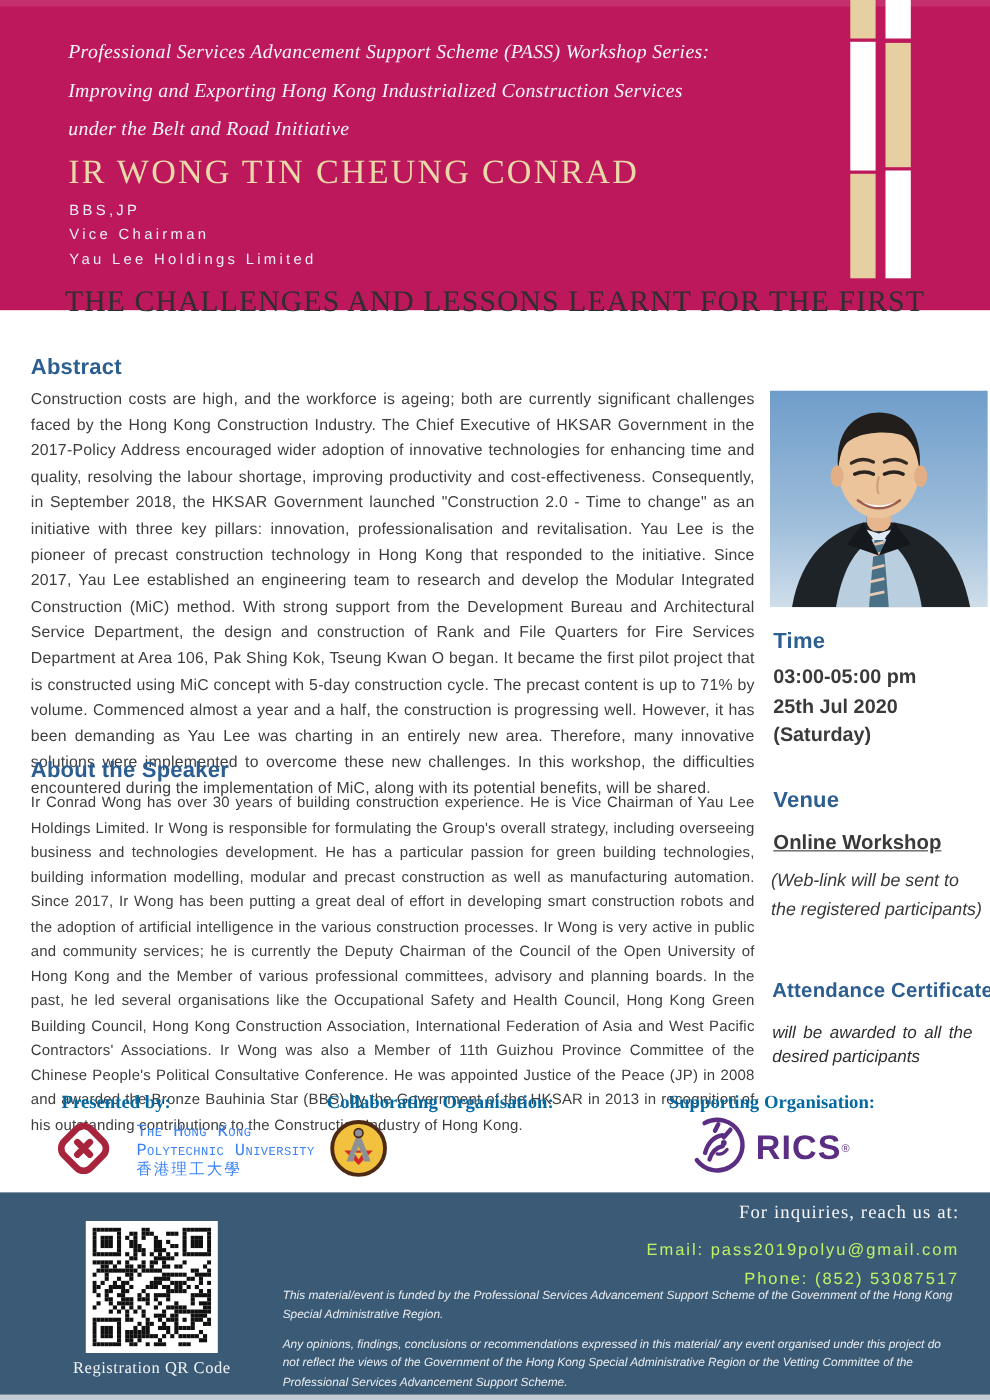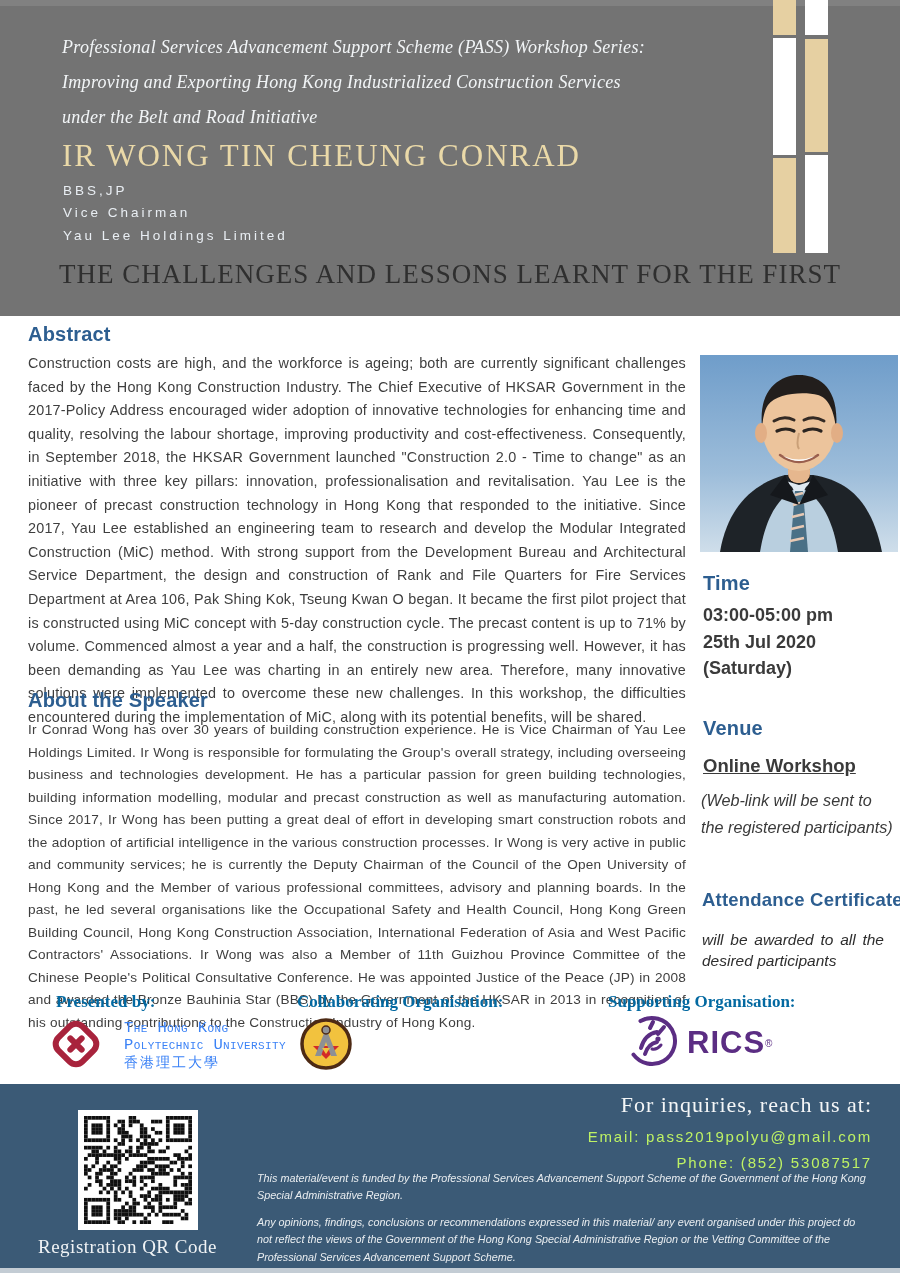--- a/index.html
+++ b/index.html
@@ -1,20 +1,20 @@
 <!DOCTYPE html>
 <html><head>
 <meta charset="utf-8">
 <style>
   html,body{margin:0;padding:0;background:#ffffff;}
   .page{position:relative;width:900px;height:1273px;background:#ffffff;overflow:hidden;
         font-family:"Liberation Sans",sans-serif;}
 
   
-  .header{position:absolute;left:0;top:0;width:900px;height:316px;background:#737373;}
+  .header{position:absolute;left:0;top:0;width:900px;height:282px;background:#be185d;}
   .header::before{content:"";position:absolute;left:0;top:0;width:100%;height:6px;background:rgba(255,255,255,.10);}
   .series{position:absolute;left:62px;top:30px;font-family:"Liberation Serif",serif;font-style:italic;
           color:#f2f5f7;font-size:18px;line-height:1.95;letter-spacing:.3px;}
   .series span{display:block;}
   .sp-name{position:absolute;left:62px;top:138px;font-family:"Liberation Serif",serif;color:#ead9a8;
            font-size:31px;letter-spacing:2px;white-space:nowrap;}
   .sp-subs{position:absolute;left:63px;top:180px;color:#e9eef3;font-size:13.5px;letter-spacing:3px;line-height:1.65;}
   .sp-subs span{display:block;}
   .stripe{position:absolute;width:23px;}
   .tan{background:#e6d0a2;} .wht{background:#ffffff;}
@@ -50,24 +50,24 @@
   .hkca-cn{font-family:"Liberation Serif",serif;color:#2b2b2b;font-size:17px;letter-spacing:6px;white-space:nowrap;}
   .hkca-en{font-family:"Liberation Serif",serif;color:#1c1c1c;font-size:13.5px;font-weight:bold;margin-top:3px;white-space:nowrap;}
   .rics-word{font-size:31px;font-weight:bold;color:#5b2d83;letter-spacing:1px;}
   .rics-reg{font-size:10px;vertical-align:super;color:#5b2d83;}
 
   
   .footer{position:absolute;left:0;top:1084px;width:900px;height:184px;background:#3b5a76;}
   .bottom-strip{position:absolute;left:0;top:1268px;width:900px;height:5px;background:#c3ccd4;}
   .qr-box{position:absolute;left:78px;top:26px;width:120px;height:120px;background:#ffffff;
           display:flex;align-items:center;justify-content:center;}
-  .qr-caption{position:absolute;left:38px;top:152px;width:200px;
-              font-family:"Liberation Serif",serif;color:#f0f3f5;font-size:19px;letter-spacing:.5px;}
+  .qr-caption{position:absolute;left:38px;top:152px;width:200px;text-align:center;
+              font-family:"Liberation Serif",serif;color:#f0f3f5;font-size:15px;letter-spacing:.5px;}
   .inquiries{position:absolute;right:28px;top:8px;font-family:"Liberation Serif",serif;color:#f4f6f7;
-             font-size:22px;letter-spacing:1px;}
+             font-size:17px;letter-spacing:1px;}
   .contact{position:absolute;right:28px;color:#bef264;font-size:15px;letter-spacing:1.8px;}
   .email{top:44px;} .phone{top:70px;}
   .disc{position:absolute;left:257px;width:616px;font-style:italic;color:#e9edf0;font-size:10.8px;line-height:1.62;}
   .disc1{top:86px;} .disc2{top:130px;}
 </style>
 </head>
 <body>
 
 <div class="page">
 

